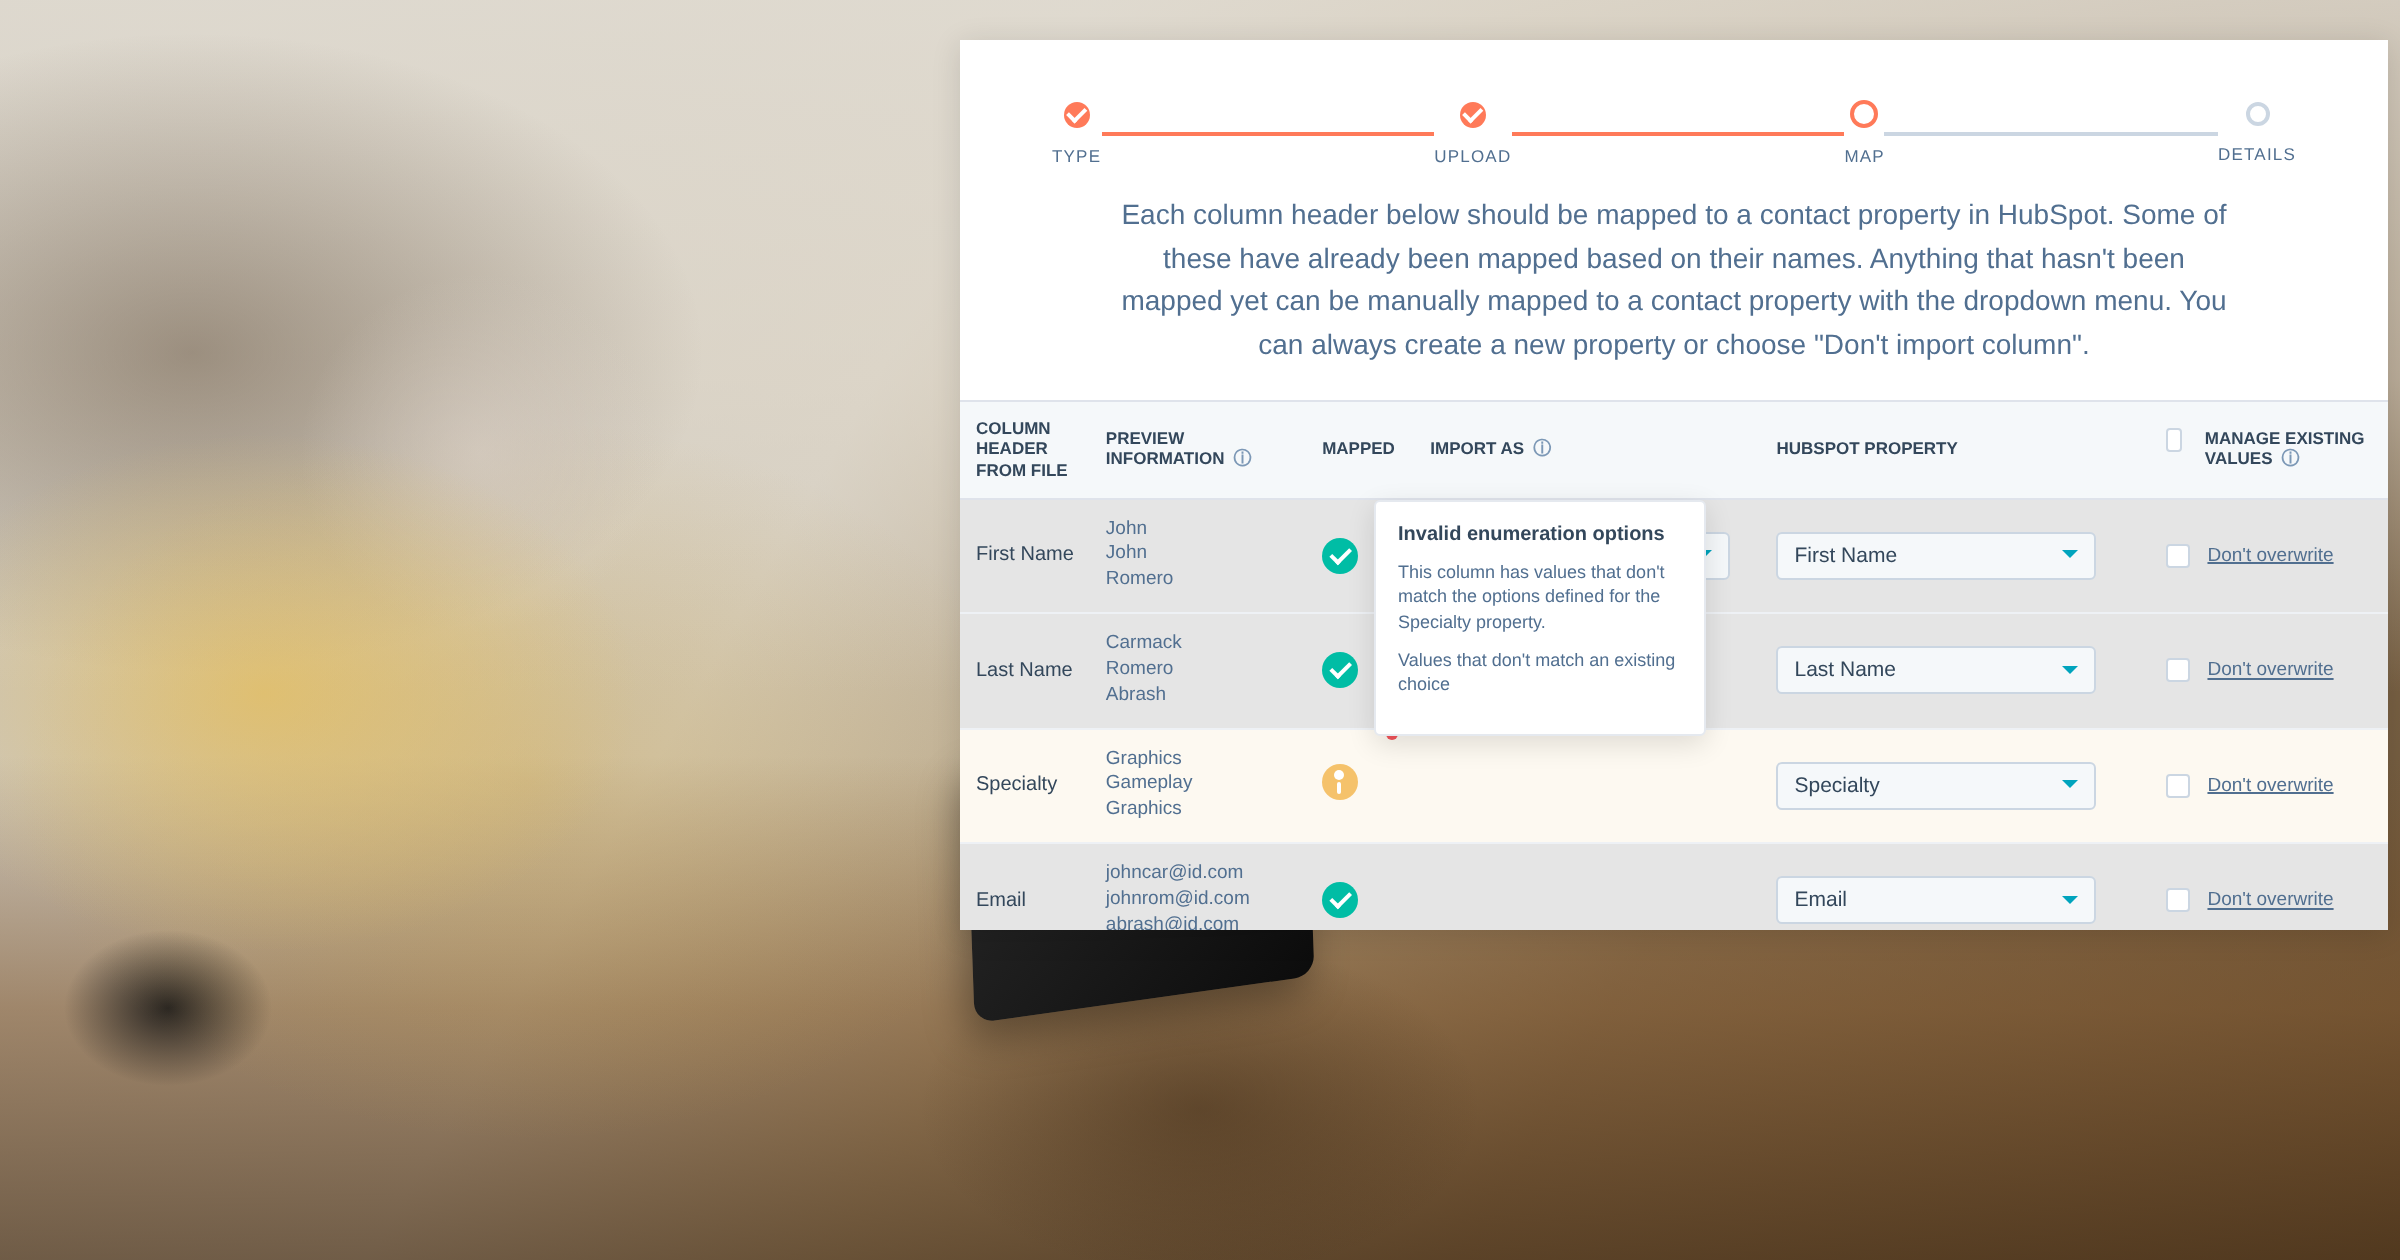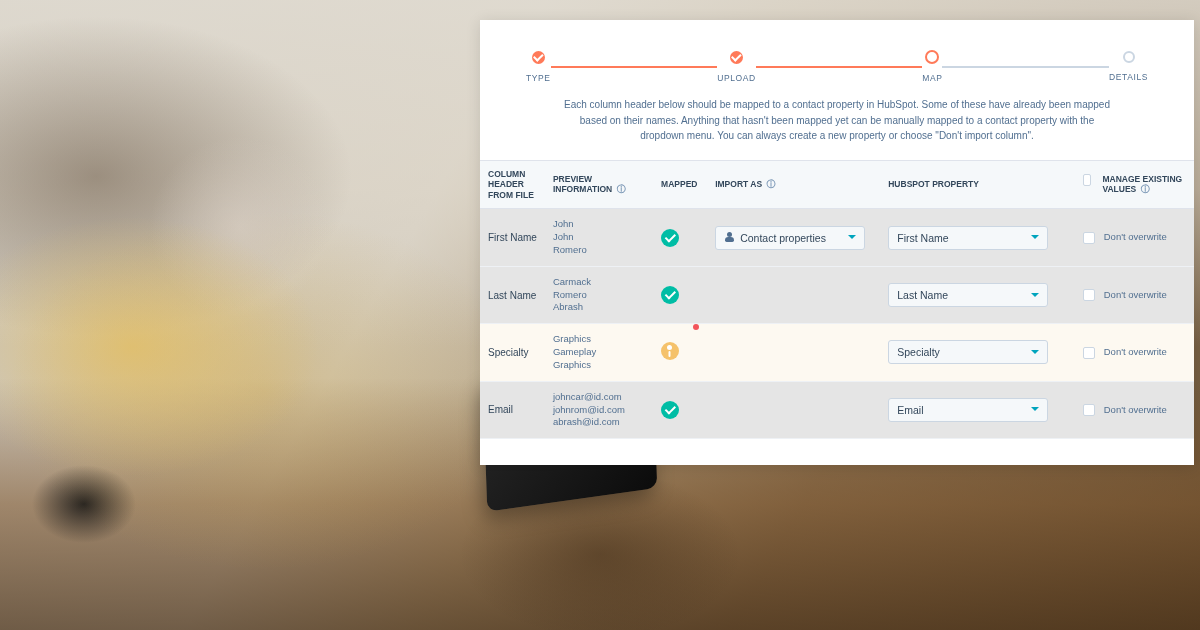--- a/index.html
+++ b/index.html
@@ -75,21 +75,21 @@
   
   .heading {
     text-align:center;
     font-size:19px;
     font-weight:400;
     color:#33475b;
     margin: 16px 0 10px;
   }
   .desc {
     text-align:center;
-    font-size:10px;
+    font-size:14px;
     line-height:1.55;
     color:#516f90;
     max-width: 560px;
     margin: 0 auto 16px;
   }
 
   
   .table-wrap { padding: 0 0 0 0; position: relative; }
   table { width:100%; border-collapse: collapse; table-layout: fixed; }
   thead th {
@@ -173,21 +173,21 @@
   .person-icon::after{
     content:""; position:absolute; left:1px; top:5px;
     width:9px; height:5px; border-radius:4px 4px 2px 2px; background:#516f90;
   }
 
   .chk {
     width:12px; height:12px; border:1px solid #cbd6e2;
     border-radius:2px; display:inline-block; vertical-align:middle;
     background:#fff; margin-right:6px;
   }
-  .dont { font-size:9.5px; color:#516f90; white-space:nowrap; }
+  .dont { font-size:9.5px; color:#516f90; white-space:nowrap;text-decoration:underline; }
 
   
   .tip {
     position:absolute;
     left: 207px; top: 50px;
     width: 166px;
     background:#fff;
     border:1px solid #e5e9ef;
     border-radius:3px;
     box-shadow:0 4px 14px rgba(0,0,0,.12);
@@ -353,15 +353,20 @@
           </td>
           <td>
             <span class="chk"></span>
             <span class="dont">Don't overwrite</span>
           </td>
         </tr>
 
       </tbody>
     </table>
 
+    <div class="tip">
+      <h4>Invalid enumeration options</h4>
+      <p>This column has values that don't match the options defined for the Specialty property.</p>
+      <p style="margin-top:6px">Values that don't match an existing choice</p>
+    </div>
   </div>
 
 </div>
 
 </body></html>

